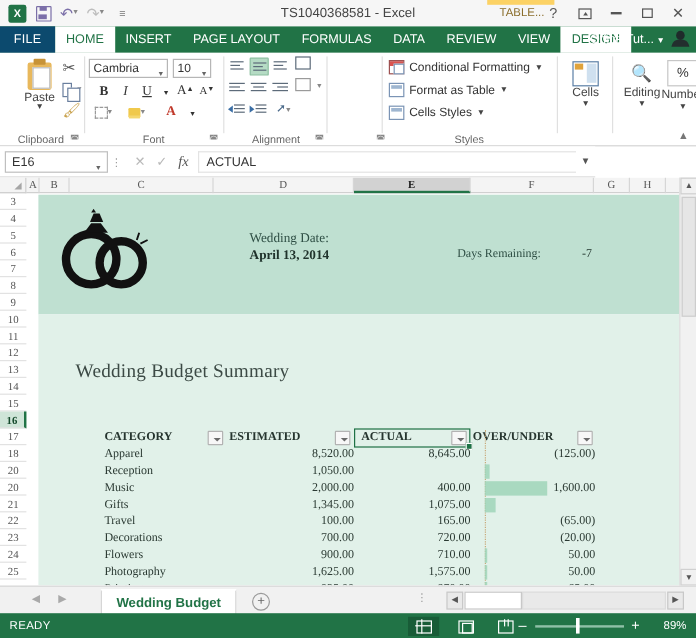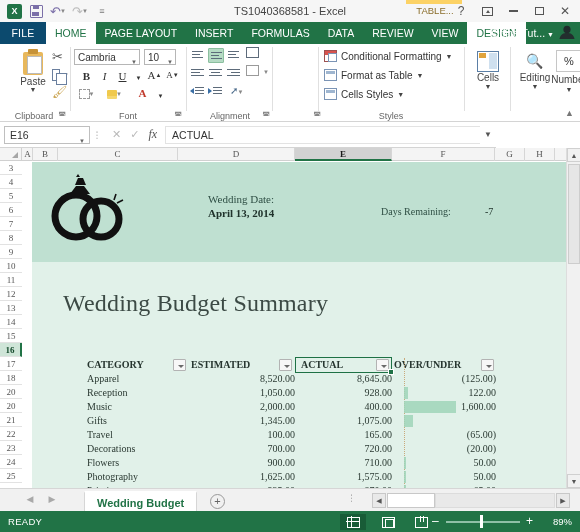--- a/index.html
+++ b/index.html
@@ -222,21 +222,21 @@
   }
   .lbl-days {
     position:absolute; left:358px; top:44px; font-size:10px; color:#2f4f45;
     font-family:"Liberation Serif", serif;
   }
   .val-days {
     position:absolute; left:462px; top:44px; font-size:10px; color:#20332c;
     font-family:"Liberation Serif", serif;
   }
   .bigtitle {
-    position:absolute; left:40px; top:128px; font-size:24px; color:#3c4a45;
+    position:absolute; left:40px; top:139px; font-size:16px; color:#3c4a45;
     font-family:"Liberation Serif", serif; letter-spacing:.2px;
   }
 
   
   .thead { position:absolute; left:0; top:196px; width:543px; height:14px; }
   .th {
     position:absolute; top:0; height:14px; line-height:14px; font-size:10px;
     font-weight:bold; color:#26352f; font-family:"Liberation Serif", serif;
   }
   .fdrop {
@@ -365,22 +365,22 @@
       <div class="wb">
           <div class="sqr"></div>
         </div>
       <div class="wb">✕</div>
     </div>
   </div>
 
   <div class="tabstrip">
     <div class="file-tab">FILE</div>
     <div class="rtab active">HOME</div>
+    <div class="rtab">INSERT</div>
     <div class="rtab">PAGE LAYOUT</div>
-    <div class="rtab">INSERT</div>
     <div class="rtab">FORMULAS</div>
     <div class="rtab">DATA</div>
     <div class="rtab">REVIEW</div>
     <div class="rtab">VIEW</div>
     <div class="rtab design">DESIGN</div>
   </div>
   <div class="signin"><span>Office Tut...</span><span class="cv">▼</span></div>
   <svg class="user-ico" viewBox="0 0 18 16">
     <ellipse cx="9" cy="5.5" rx="3.6" ry="3.8" fill="#1f2b2b"></ellipse>
     <path d="M1.5 15 C2.5 10 5.5 9 9 9 C12.5 9 15.5 10 16.5 15 Z" fill="#232e2e"></path>
@@ -640,23 +640,21 @@
       <div class="trow" style="top:210px;">
         <div class="c-cat">Apparel</div>
         <div class="c-num c-est">8,520.00</div>
         <div class="c-num c-act">8,645.00</div>
         <div class="databar" style="width:0px;"></div>
         <div class="c-num c-ou">(125.00)</div>
       </div>
       <div class="trow" style="top:224px;">
         <div class="c-cat">Reception</div>
         <div class="c-num c-est">1,050.00</div>
-        <div class="c-num c-act">928.00</div>
         <div class="databar" style="width:4px;"></div>
-        <div class="c-num c-ou">122.00</div>
       </div>
       <div class="trow" style="top:238px;">
         <div class="c-cat">Music</div>
         <div class="c-num c-est">2,000.00</div>
         <div class="c-num c-act">400.00</div>
         <div class="databar" style="width:52px;"></div>
         <div class="c-num c-ou">1,600.00</div>
       </div>
       <div class="trow" style="top:252px;">
         <div class="c-cat">Gifts</div>

